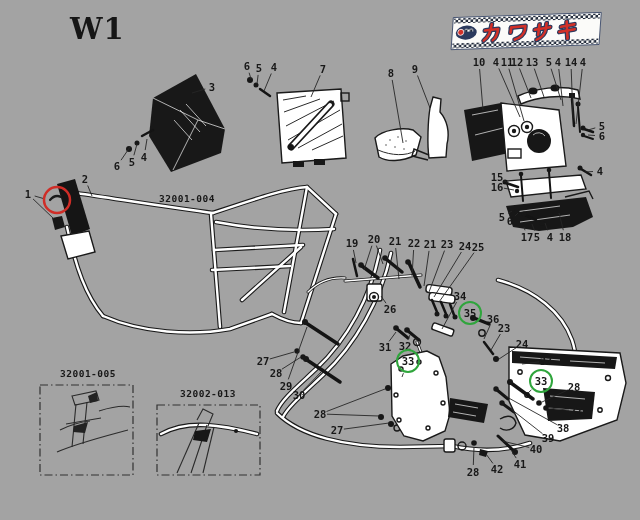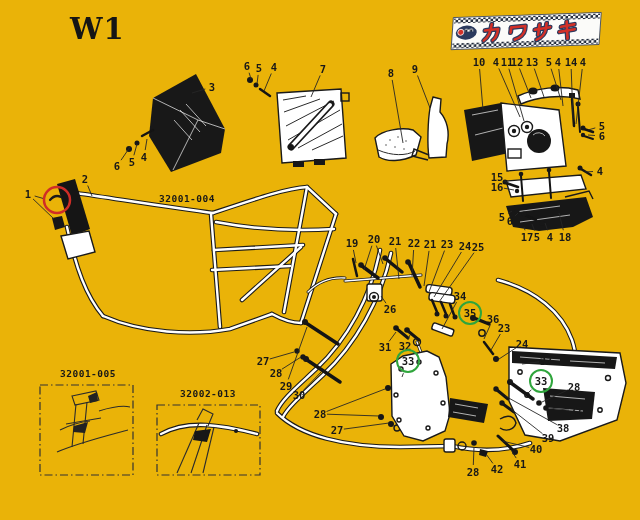--- a/index.html
+++ b/index.html
@@ -1,16 +1,16 @@
 <!DOCTYPE html>
 <html><head>
 <meta charset="utf-8">
 <style>
   html,body{margin:0;padding:0;background:#e8e8e8;}
-  .page{position:relative;width:640px;height:520px;background:#eab308;overflow:hidden;
+  .page{position:relative;width:640px;height:520px;background:#a3a3a3;overflow:hidden;
         font-family:"DejaVu Sans",sans-serif;}
   .title{position:absolute;left:70px;top:12px;font-family:"DejaVu Serif",serif;
          font-weight:bold;font-size:29px;color:#151515;letter-spacing:1px;}
   .logo-wrap{position:absolute;left:449px;top:14px;width:156px;height:36px;transform:rotate(-2deg);}
   svg text{user-select:none;}
   .diagram{position:absolute;left:0;top:0;}
   .ln{fill:#ffffff;stroke:#1a1a1a;stroke-width:1.4;}
   .lnf{fill:none;stroke:#1a1a1a;stroke-width:1.4;}
   .thin{fill:none;stroke:#2b2b2b;stroke-width:1;}
   .tO{fill:none;stroke:#1a1a1a;stroke-width:4.6;stroke-linecap:round;}

